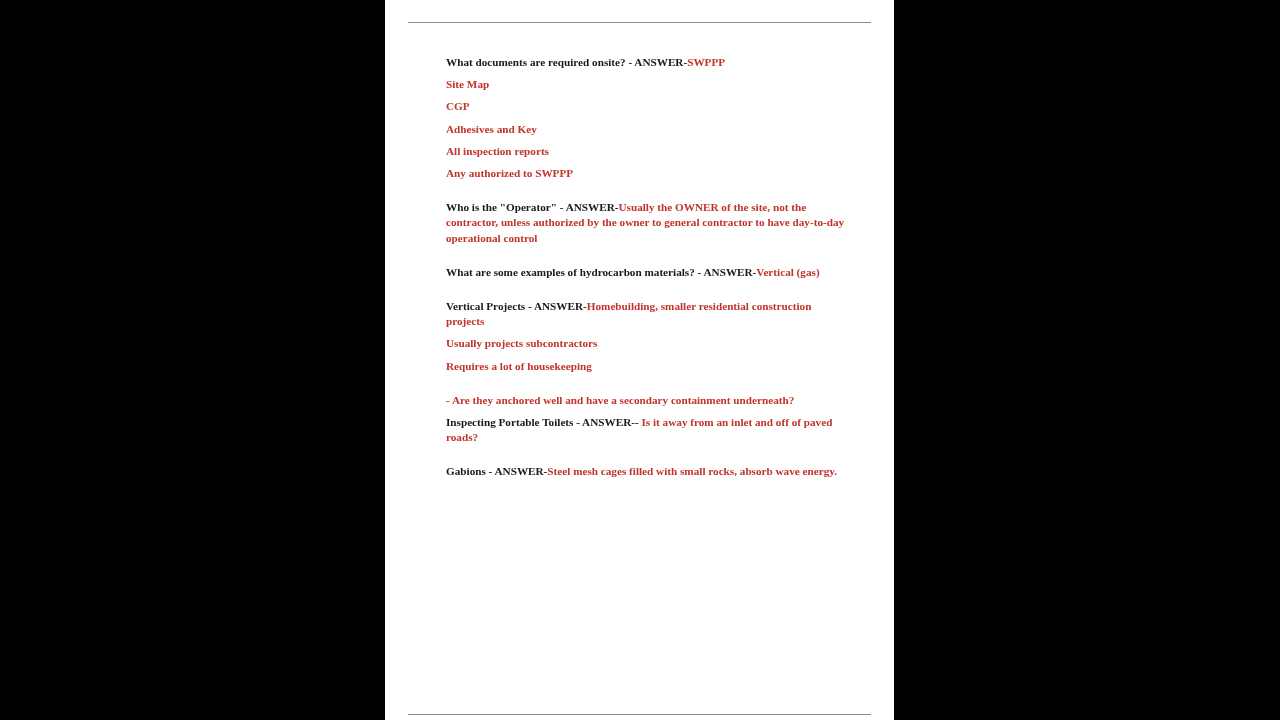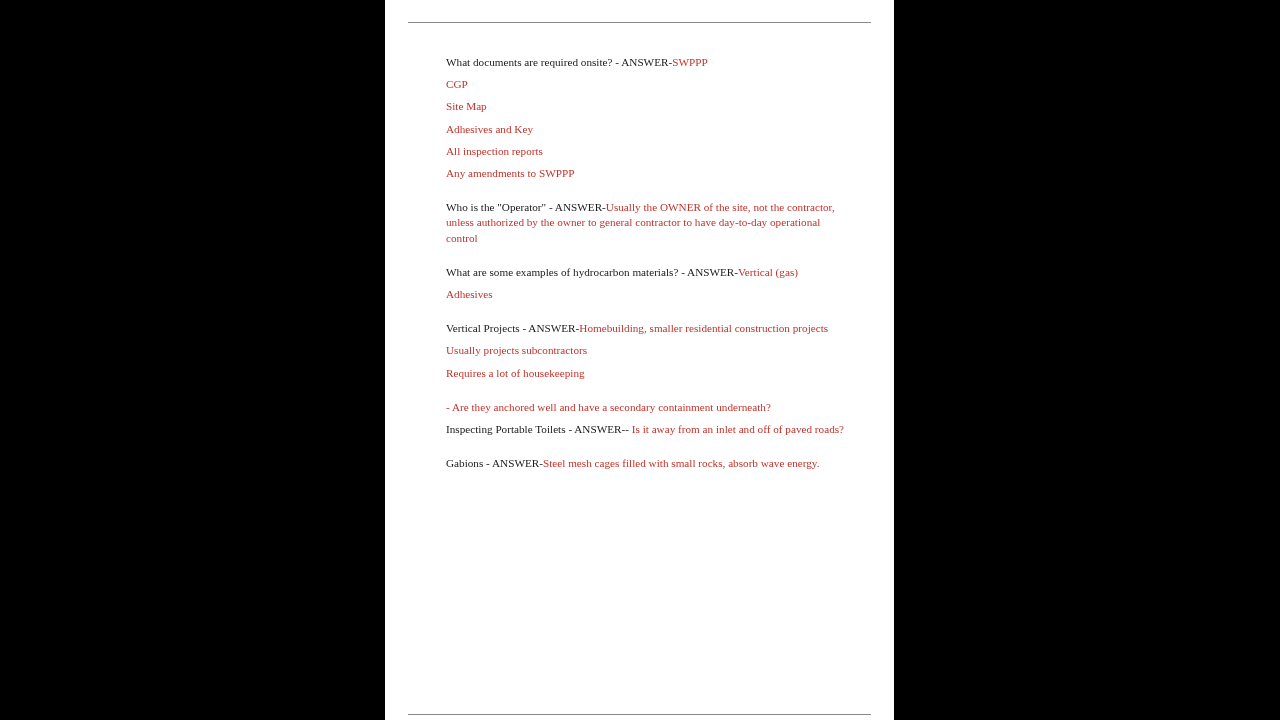--- a/index.html
+++ b/index.html
@@ -50,20 +50,21 @@
 
   .content {
     position: absolute;
     left: 61px;
     top: 55px;
     width: 405px;
   }
 
   .qa-block {
     margin: 0 0 19px 0;
+    font-weight: bold;
   }
   .qa-block:last-child { margin-bottom: 8px; }
 
   .line {
     margin: 0 0 7px 0;
     font-size: 11.2px;
     line-height: 15.2px;
     color: #C0342C;
     text-align: left;
     word-wrap: break-word;
@@ -89,34 +90,33 @@
   <div class="letterbox letterbox-right"></div>
 
   <div class="page">
 
     <div class="rule rule-top"></div>
 
     <div class="content">
 
       <div class="qa-block">
         <p class="line"><span class="q">What documents are required onsite?</span><span class="sep"> - ANSWER-</span><span class="a">SWPPP</span></p>
+        <p class="line">Site Map</p>
         <p class="line">CGP</p>
-        <p class="line">Site Map</p>
         <p class="line">Adhesives and Key</p>
         <p class="line">All inspection reports</p>
-        <p class="line">Any amendments to SWPPP</p>
+        <p class="line">Any authorized to SWPPP</p>
       </div>
 
       <div class="qa-block">
         <p class="line"><span class="q">Who is the "Operator"</span><span class="sep"> - ANSWER-</span><span class="a">Usually the OWNER of the site, not the contractor, unless authorized by the owner to general contractor to have day-to-day operational control</span></p>
       </div>
 
       <div class="qa-block">
         <p class="line"><span class="q">What are some examples of hydrocarbon materials?</span><span class="sep"> - ANSWER-</span><span class="a">Vertical (gas)</span></p>
-        <p class="line">Adhesives</p>
       </div>
 
       <div class="qa-block">
         <p class="line"><span class="q">Vertical Projects</span><span class="sep"> - ANSWER-</span><span class="a">Homebuilding, smaller residential construction projects</span></p>
         <p class="line">Usually projects subcontractors</p>
         <p class="line">Requires a lot of housekeeping</p>
       </div>
 
       <div class="qa-block">
         <p class="line">- Are they anchored well and have a secondary containment underneath?</p>

